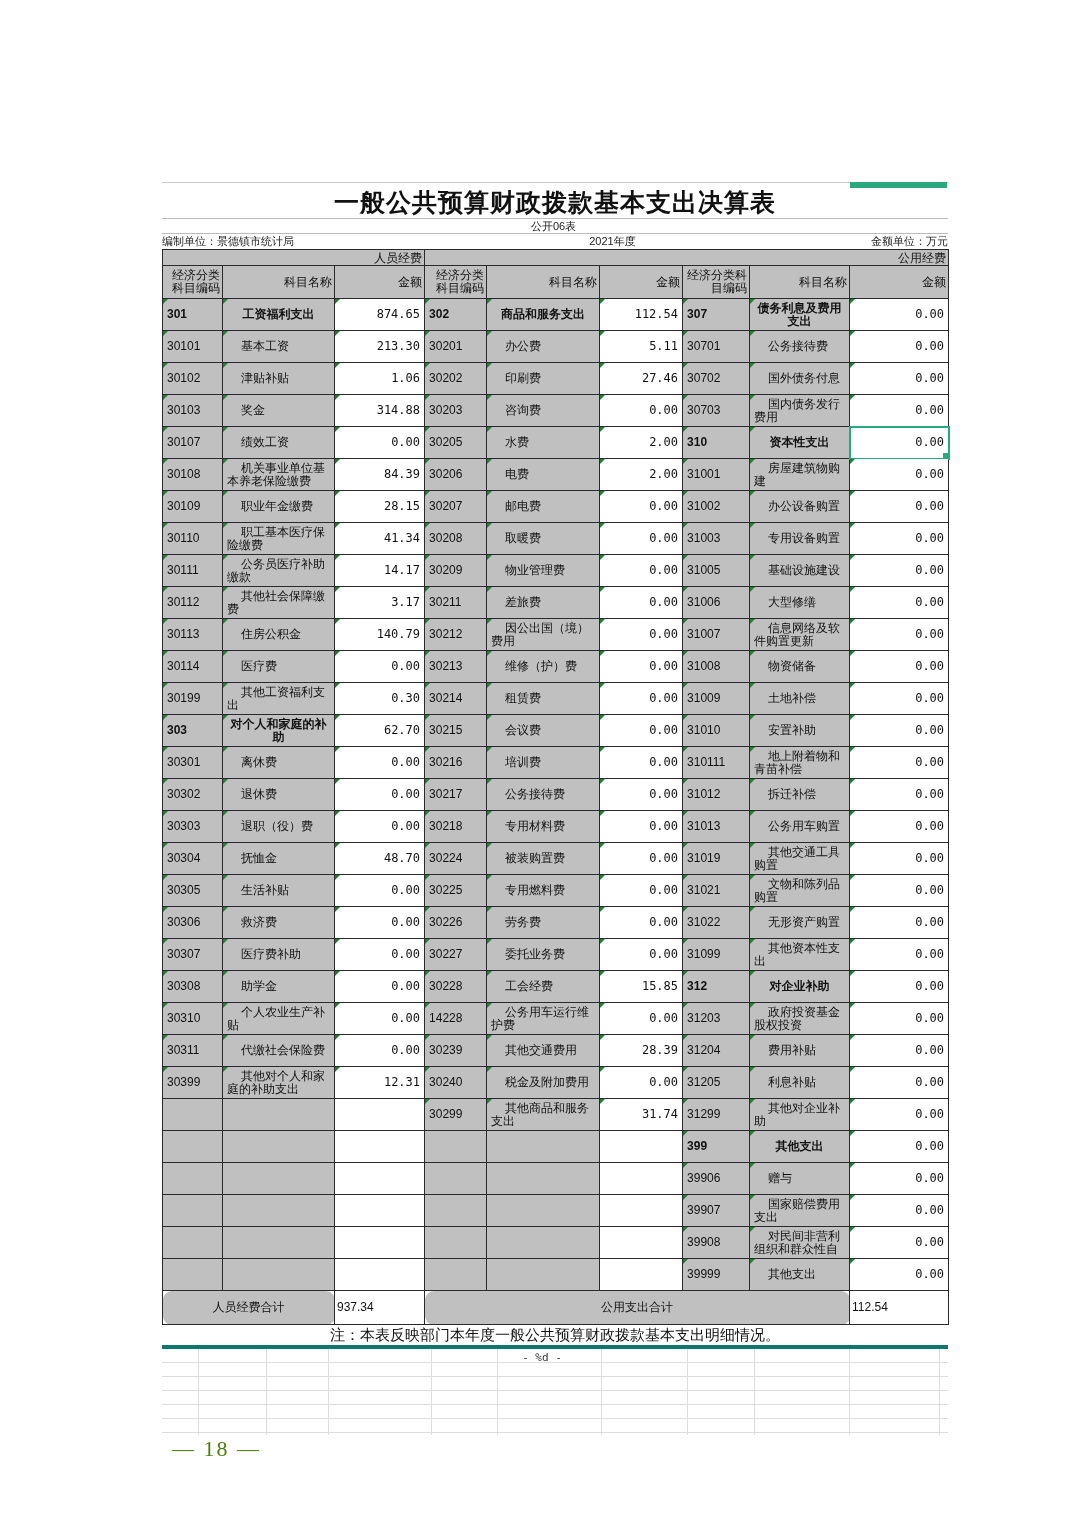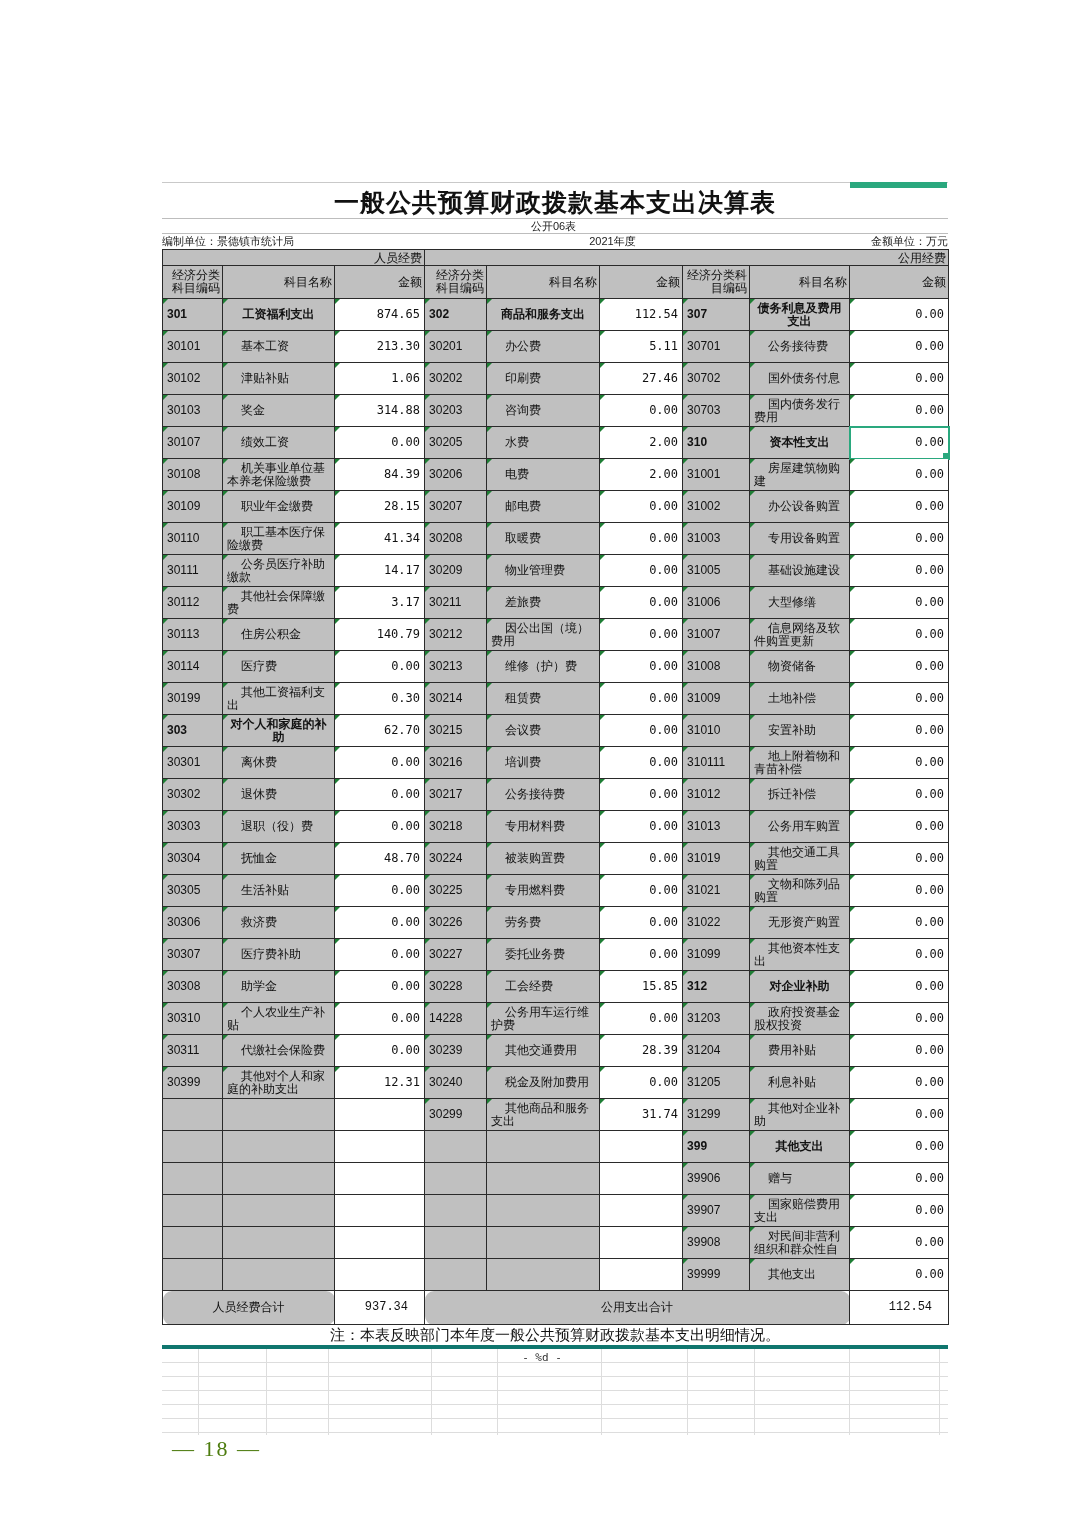--- a/index.html
+++ b/index.html
@@ -27,21 +27,21 @@
   td.amt{text-align:right;padding-right:4px;font-family:"DejaVu Sans Mono",monospace;font-size:12px;}
   td.tri{position:relative;}
   td.tri::before{content:"";position:absolute;top:0;left:0;width:0;height:0;
      border-top:5px solid var(--triangle_green);border-right:5px solid transparent;}
   td.selected{outline:2px solid var(--selection);outline-offset:-1px;position:relative;}
   td.selected::after{content:"";position:absolute;right:-2px;bottom:-2px;width:6px;height:6px;
      background:var(--selection);border:1px solid #fff;}
   tr.total-row{height:34px;}
   tr.total-row td{font-size:12px;}
   td.tlabel{background:var(--cell_gray);text-align:center;border-radius:9px;}
-  td.tamt{text-align:right;padding-right:16px;font-family:Liberation Mono, monospace;}
+  td.tamt{padding-right:16px;font-family:Liberation Sans, sans-serif;}
   .note{height:20px;line-height:20px;font-size:15px;text-align:center;border-bottom:4px solid #0f766e;}
   .footer-grid{position:relative;height:86px;width:786px;
      background:repeating-linear-gradient(to bottom,#fff 0 13px,#ddd 13px 14px);}
   .footer-grid .vline{position:absolute;top:0;bottom:0;width:1px;background:#ddd;}
   .pcode{position:absolute;top:2px;left:330px;width:100px;text-align:center;
      font-family:"DejaVu Sans Mono",monospace;font-size:11px;color:#333;background:transparent;}
   .pagenum{position:absolute;left:172px;top:1436px;font-size:22px;letter-spacing:2px;
      font-family:"Liberation Serif",serif;color:#4d7c0f;}
 </style>
 </head>

